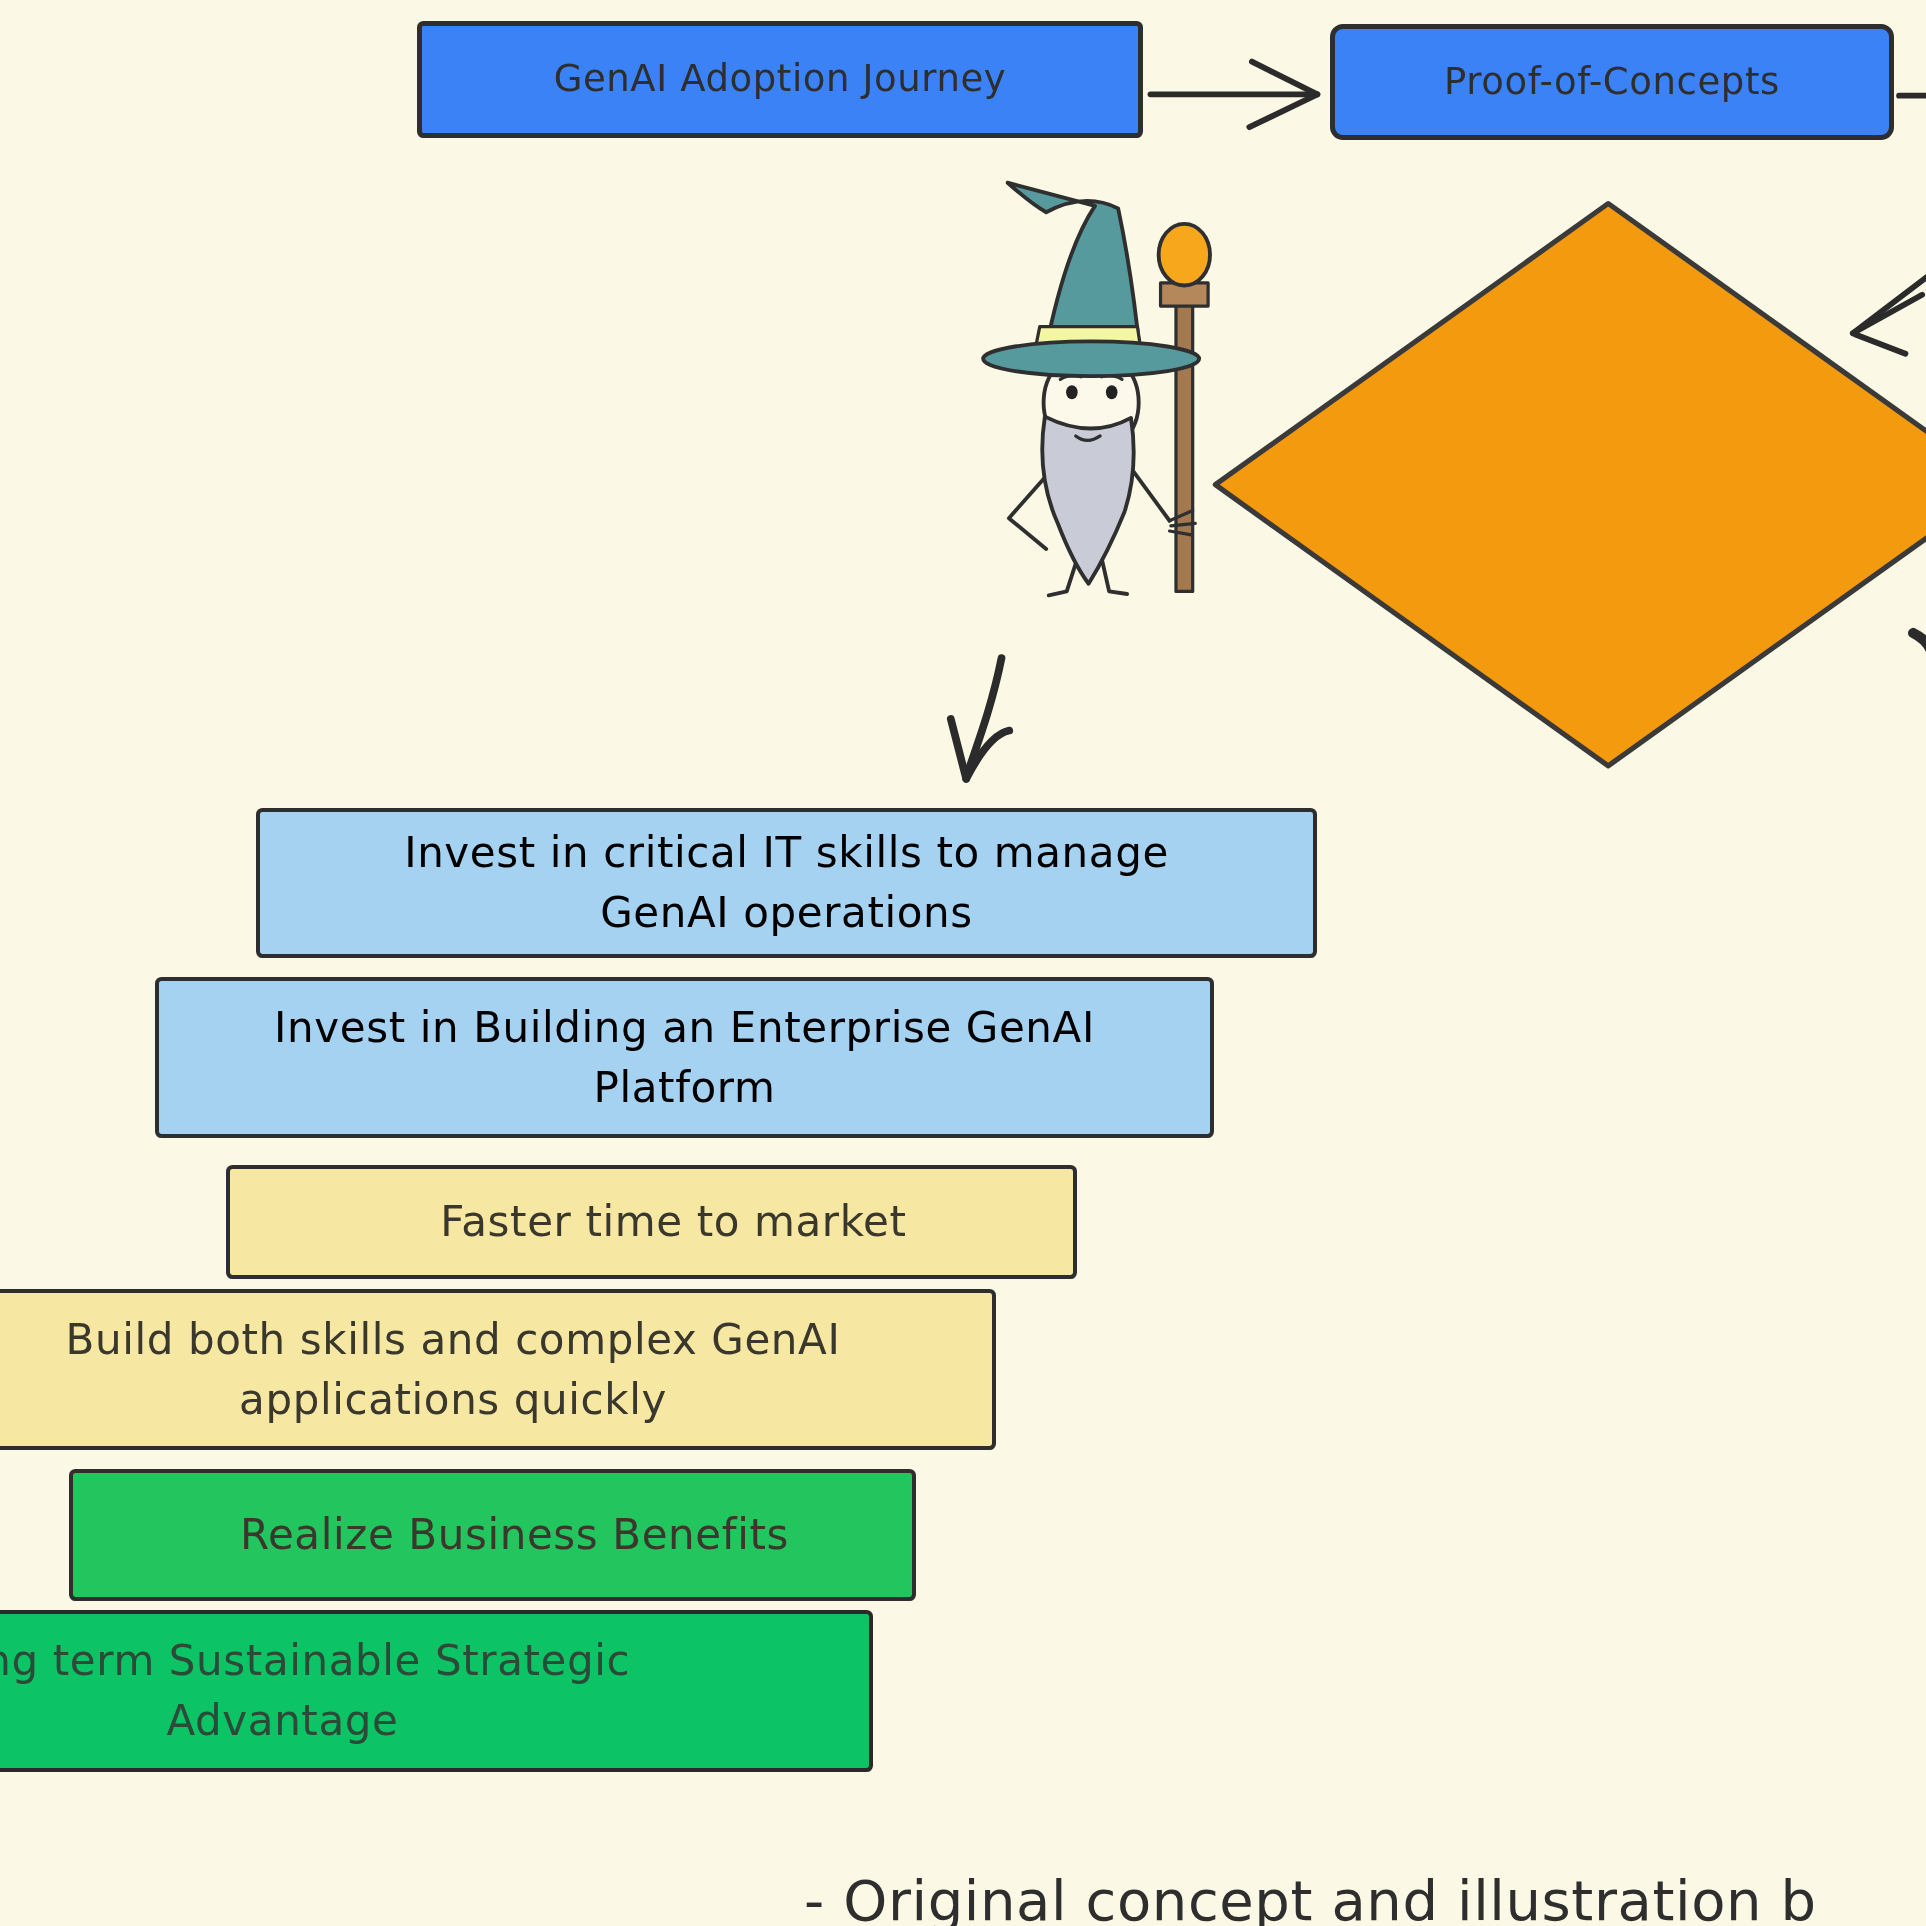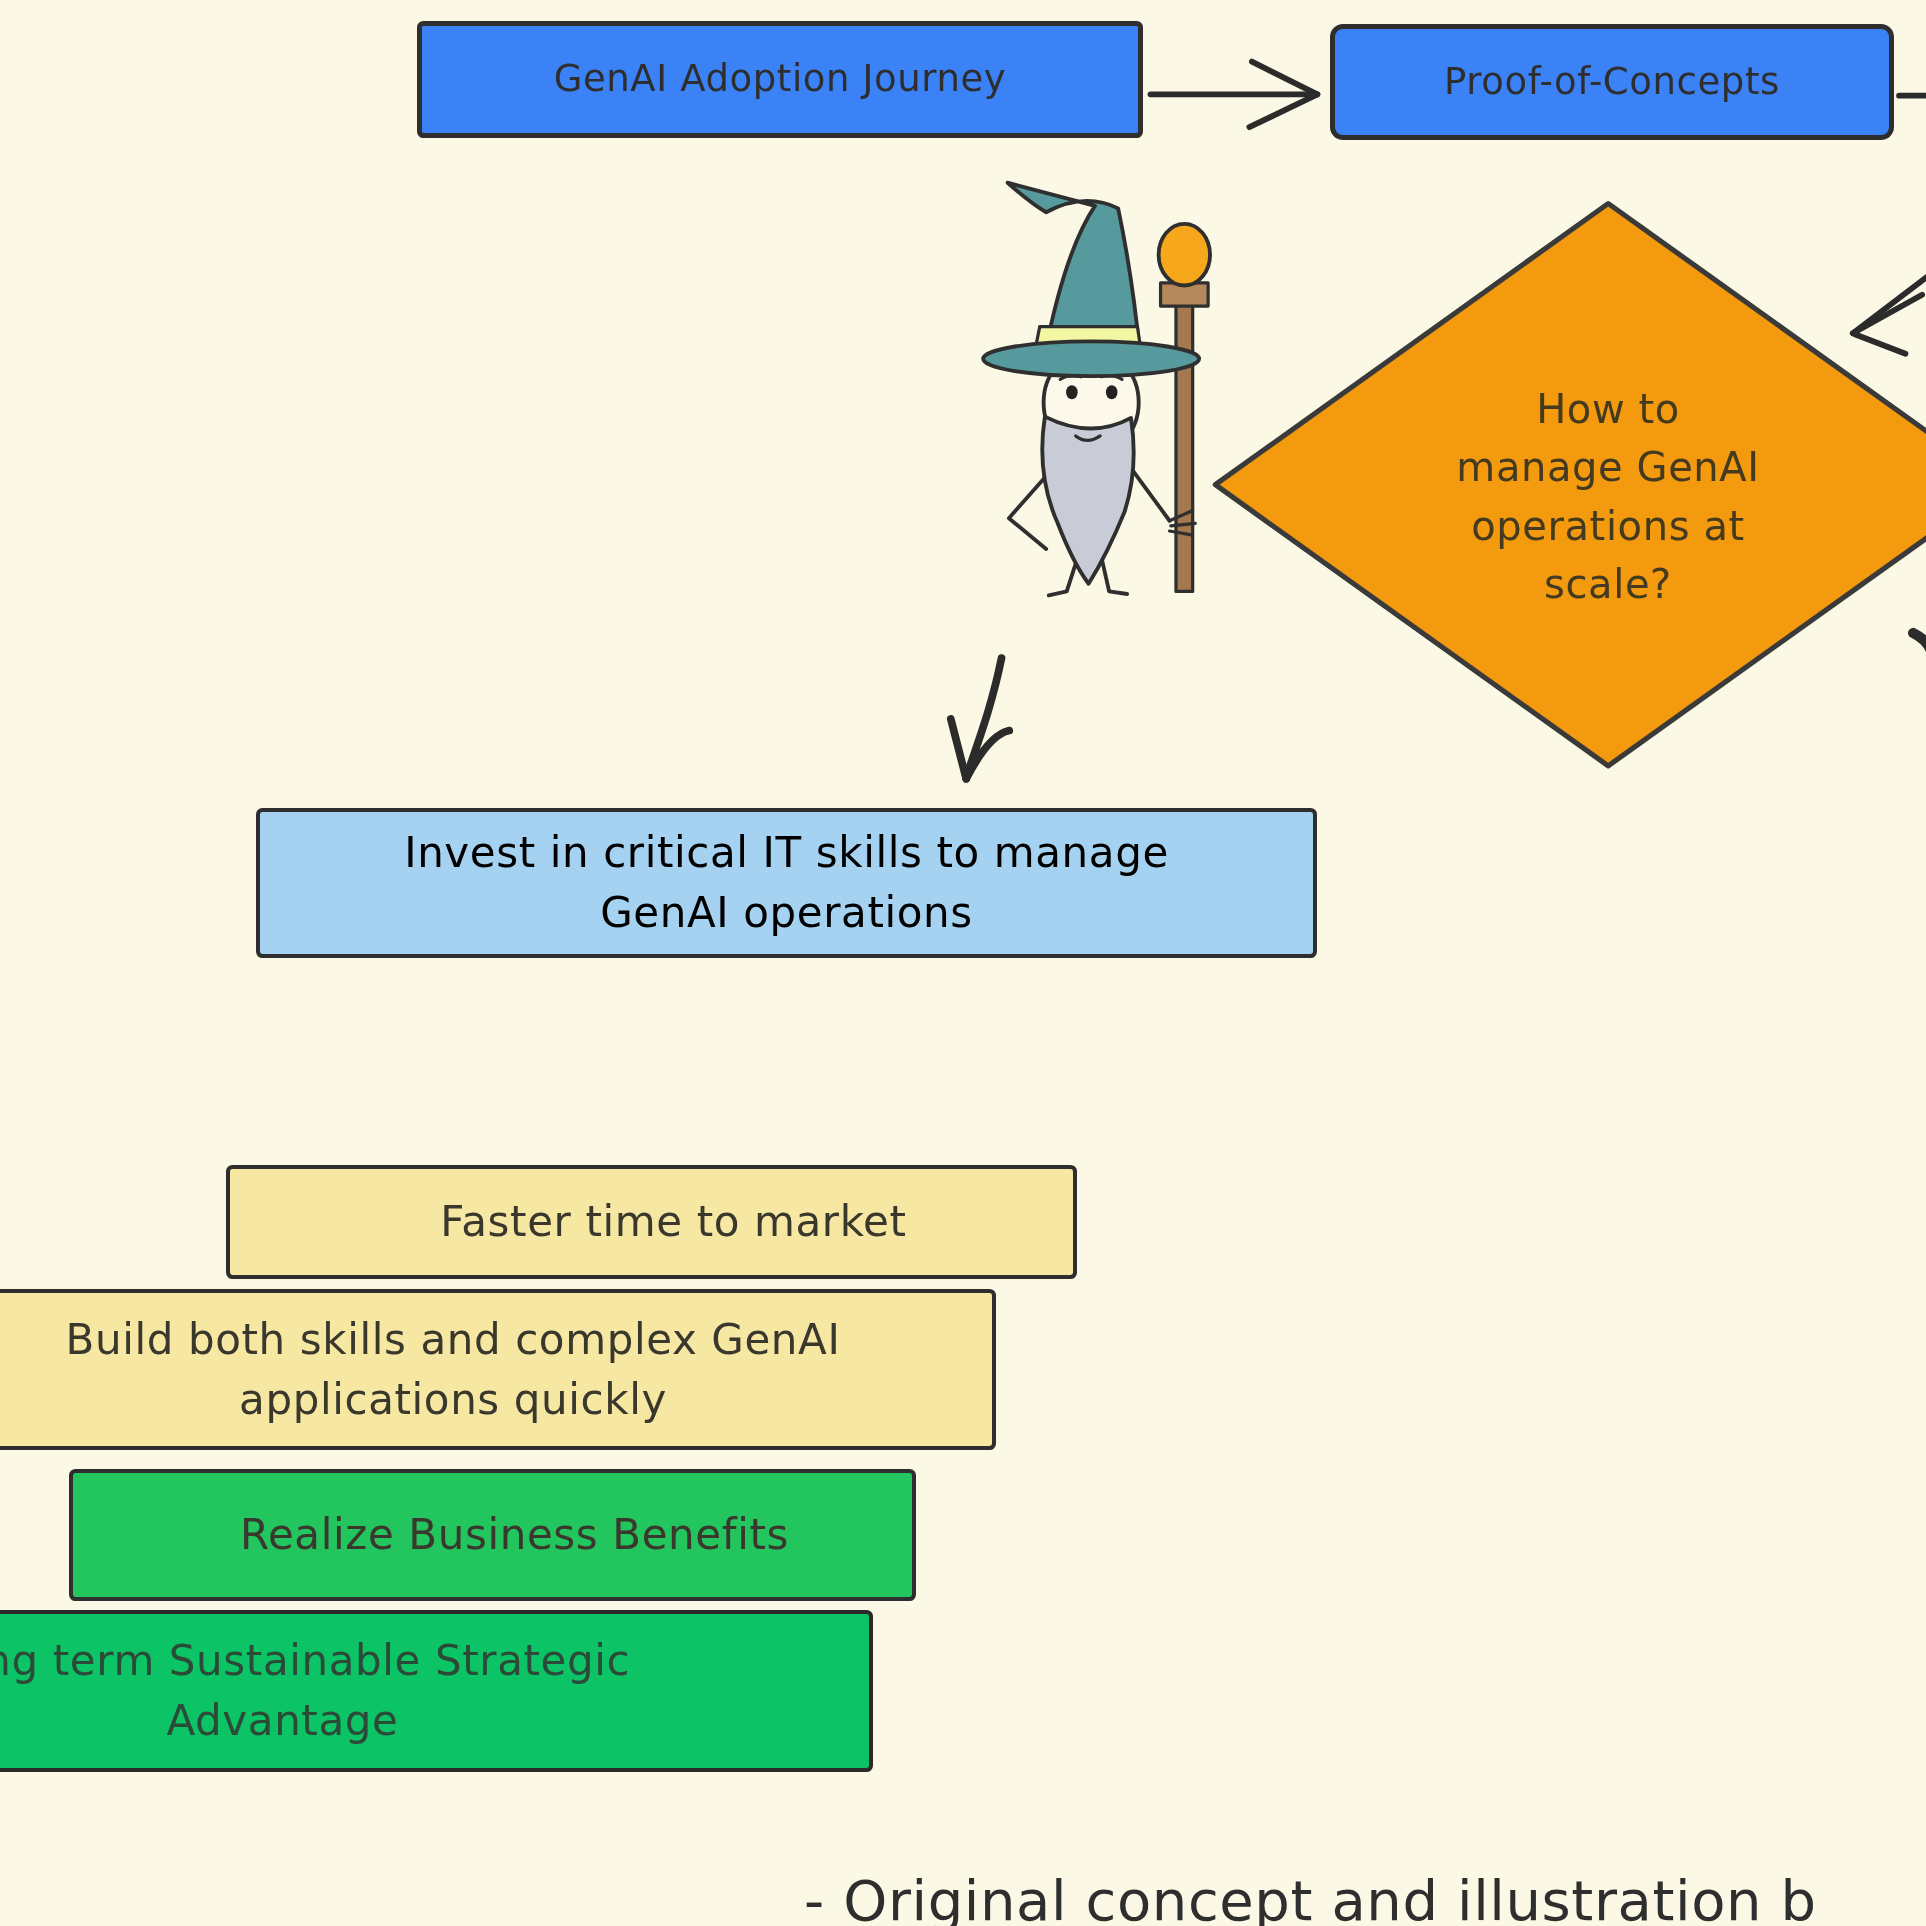--- a/index.html
+++ b/index.html
@@ -96,31 +96,31 @@
   </svg>
 
   <div class="box plain" style="left:417px;top:21px;width:726px;height:117px;">
     <span>GenAI Adoption Journey</span>
   </div>
 
   <div class="box plain" style="left:1330px;top:24.4px;width:564px;height:116px;border-radius:13px;">
     <span>Proof-of-Concepts</span>
   </div>
 
-  <div id="diamond-text" class="freetext" style="left:1380px;top:380px;width:456px;">How to
-manage GenAI
-operations at
-scale?</div>
 
 
   <div class="box step blue" style="left: 256px; top: 808px; width: 1061px; height: 150px; background: rgb(166, 210, 242);">
     <span>Invest in critical IT skills to manage
 GenAI operations</span>
   </div>
 
+  <div class="box step blue" style="left: 155px; top: 977px; width: 1059px; height: 161px; background: rgb(166, 210, 242);">
+    <span>Invest in Building an Enterprise GenAI
+Platform</span>
+  </div>
 
   <div class="box step yellow" style="left: 226px; top: 1165px; width: 851px; height: 114px; background: rgb(246, 231, 162);">
     <span>Faster time to market</span>
   </div>
 
   <div class="box step yellow" style="left: -134px; top: 1289px; width: 1130px; height: 161px; background: rgb(246, 231, 162);">
     <span>Build both skills and complex GenAI
 applications quickly</span>
   </div>
 

